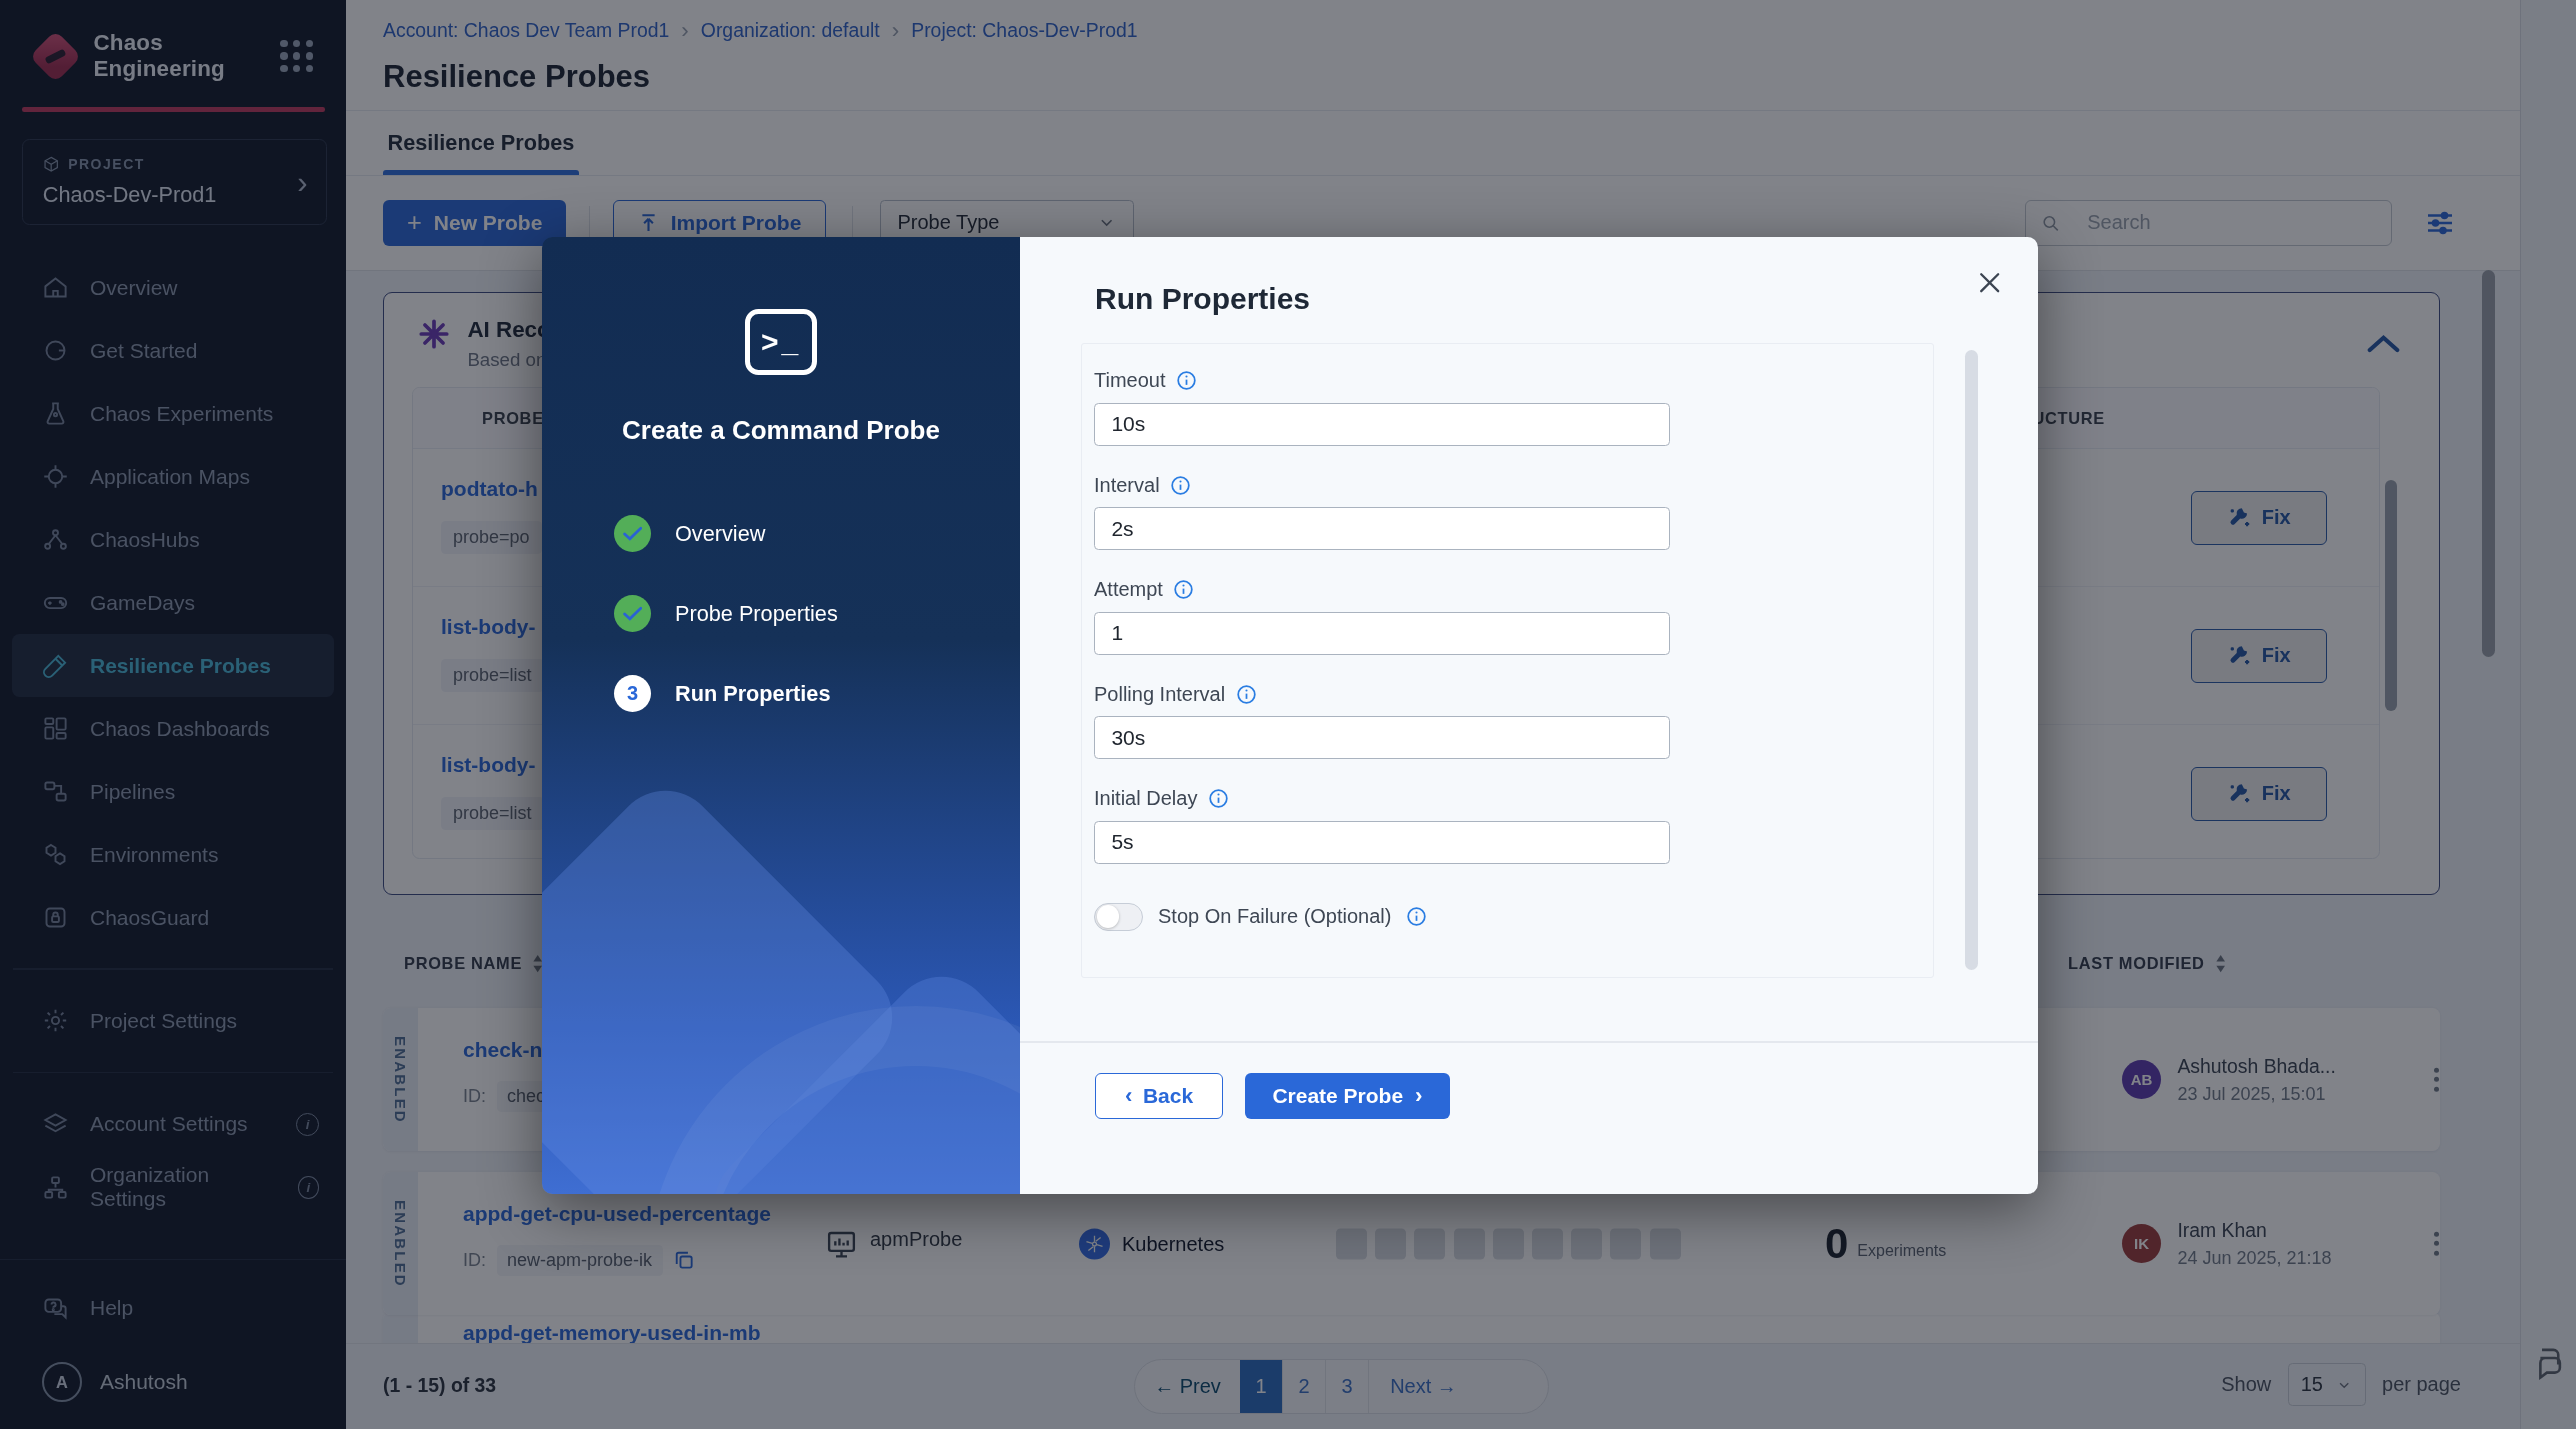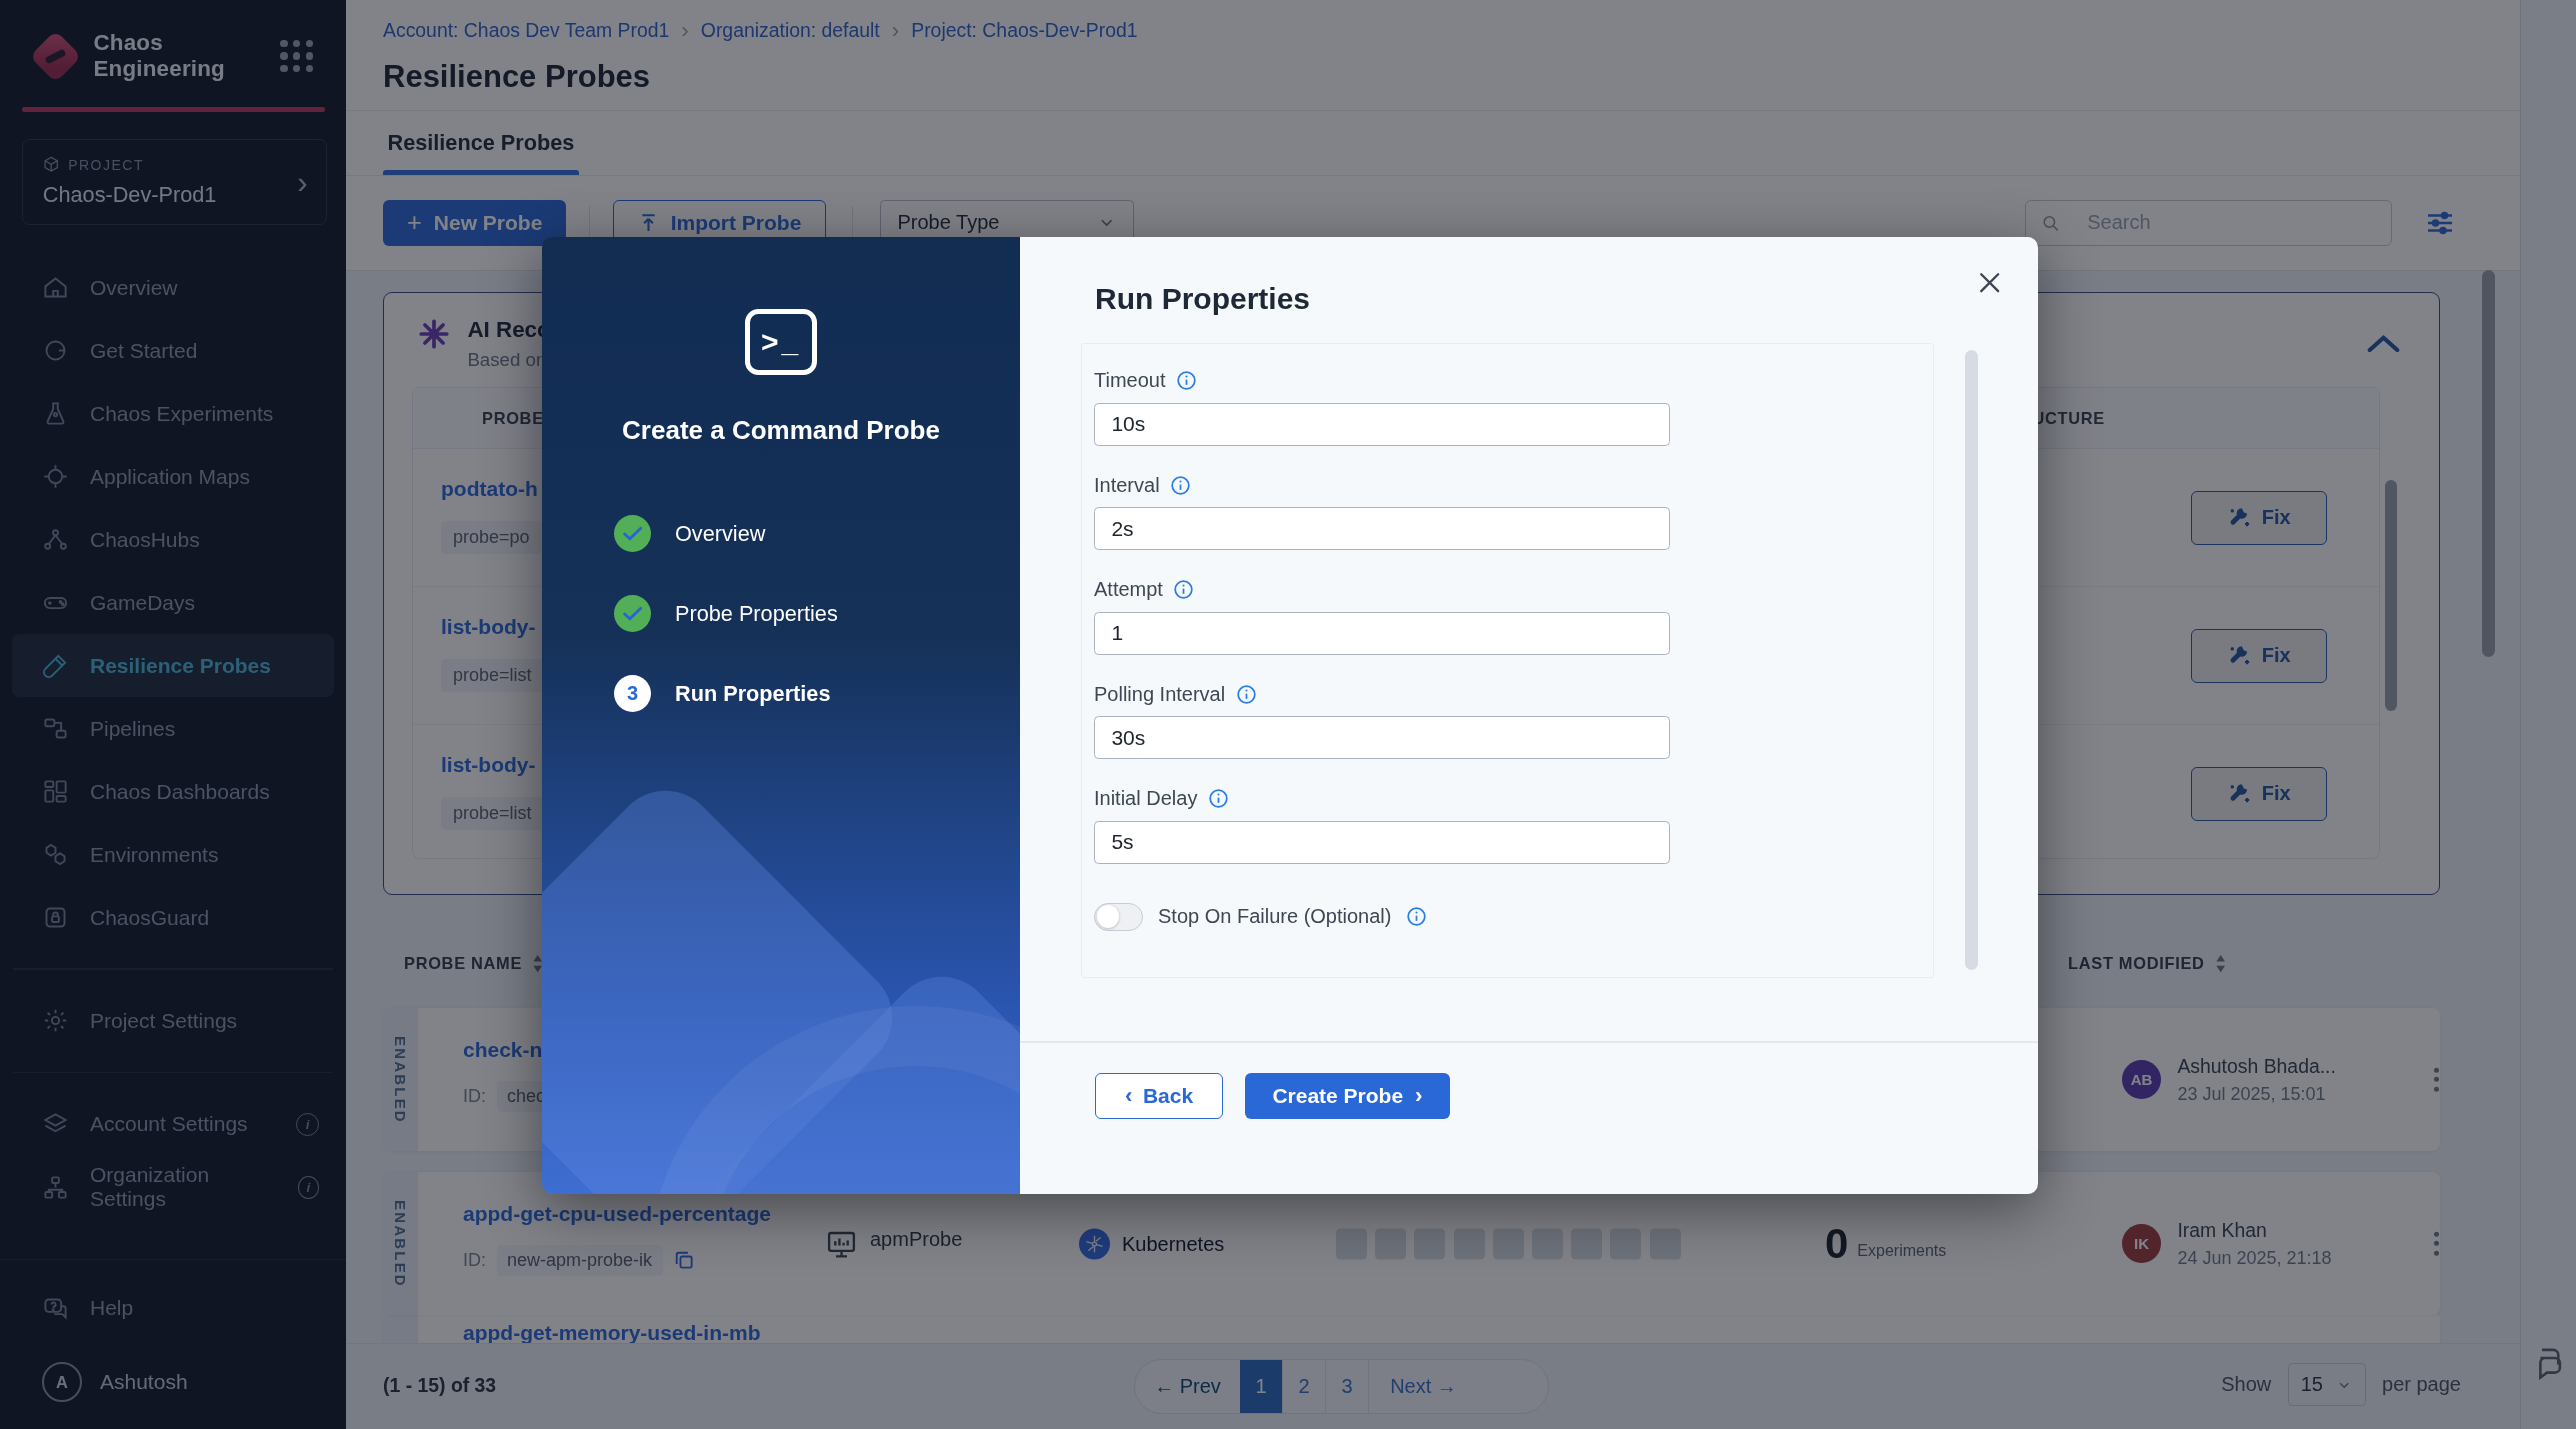--- a/index.html
+++ b/index.html
@@ -14,22 +14,22 @@
   .logo-diamond{width:37px;height:37px;border-radius:9px;transform:rotate(45deg);
       background:linear-gradient(135deg,#d8557c 0%,#a02c51 70%);position:relative;flex:none;}
   .logo-diamond::after{content:"";position:absolute;left:15px;top:8.2px;width:6.7px;height:21px;
       background:rgba(20,26,40,.85);transform:rotate(18deg);border-radius:3px;}
   .app-title{font-size:22.4px;font-weight:bold;color:#edf1f8;letter-spacing:0.2px;flex:1;}
   .grid-icon{display:grid;grid-template-columns:repeat(3,7.5px);grid-gap:5.2px;cursor:pointer;}
   .grid-icon i{width:7.5px;height:7.5px;border-radius:50%;background:#9aa6ba;}
   .accent-line{height:4.5px;background:#bf3a5f;border-radius:2.2px;margin:25.4px 21px 0 22.4px;}
   .project-card{margin:27px 19.4px 0 22.4px;border:1.5px solid #2c374e;border-radius:7.5px;
       padding:16.4px 19.4px;position:relative;cursor:pointer;}
-  .project-label{display:flex;align-items:flex-end;gap:9px;font-size:14px;letter-spacing:1.5px;
-      color:#8795ac;font-weight:normal;}
+  .project-label{display:flex;align-items:center;gap:9px;font-size:14px;letter-spacing:1.5px;
+      color:#8795ac;font-weight:bold;}
   .project-name{margin-top:9px;font-size:21.7px;color:#dfe6f2;}
   .project-chevron{position:absolute;right:18px;top:50%;transform:translateY(-50%);
       color:#aeb9cc;font-size:31px;line-height:1;}
   .nav{margin-top:31px;}
   .nav-item{height:63px;display:flex;align-items:center;gap:21px;padding-left:42px;
       font-size:21px;color:#8c99af;cursor:pointer;}
   .nav-item svg{width:27px;height:27px;flex:none;stroke:#77859d;fill:none;stroke-width:1.7;}
   .nav-item.active{background:#212c42;border-radius:7.5px;margin:0 12px;padding-left:30px;
       color:#49b8d8;font-weight:bold;}
   .nav-item.active svg{stroke:#49b8d8;}
@@ -299,34 +299,34 @@
       </div>
       <div class="nav-item active">
         <svg viewBox="0 0 24 24">
             <path d="M14.5 3.5 20.5 9.5 9 21a4.2 4.2 0 0 1-6-6Z"></path>
             <path d="M12 6l6 6"></path>
           </svg>
         <span>Resilience Probes</span>
       </div>
       <div class="nav-item">
         <svg viewBox="0 0 24 24">
-            <rect x="3" y="4" width="8" height="6" rx="1.5"></rect>
-            <rect x="13" y="14" width="8" height="6" rx="1.5"></rect>
-            <path d="M11 7h6v7"></path>
-          </svg>
-        <span>Pipelines</span>
-      </div>
-      <div class="nav-item">
-        <svg viewBox="0 0 24 24">
             <rect x="3" y="3" width="7" height="5" rx="1"></rect>
             <rect x="3" y="11" width="7" height="10" rx="1"></rect>
             <rect x="13" y="3" width="8" height="10" rx="1"></rect>
             <rect x="13" y="16" width="8" height="5" rx="1"></rect>
           </svg>
         <span>Chaos Dashboards</span>
+      </div>
+      <div class="nav-item">
+        <svg viewBox="0 0 24 24">
+            <rect x="3" y="4" width="8" height="6" rx="1.5"></rect>
+            <rect x="13" y="14" width="8" height="6" rx="1.5"></rect>
+            <path d="M11 7h6v7"></path>
+          </svg>
+        <span>Pipelines</span>
       </div>
       <div class="nav-item">
         <svg viewBox="0 0 24 24">
             <path d="M8 3.5 12 6v4.5L8 13 4 10.5V6Z"></path>
             <path d="M16 11l4 2.5V18l-4 2.5L12 18v-4.5Z"></path>
           </svg>
         <span>Environments</span>
       </div>
       <div class="nav-item">
         <svg viewBox="0 0 24 24">

